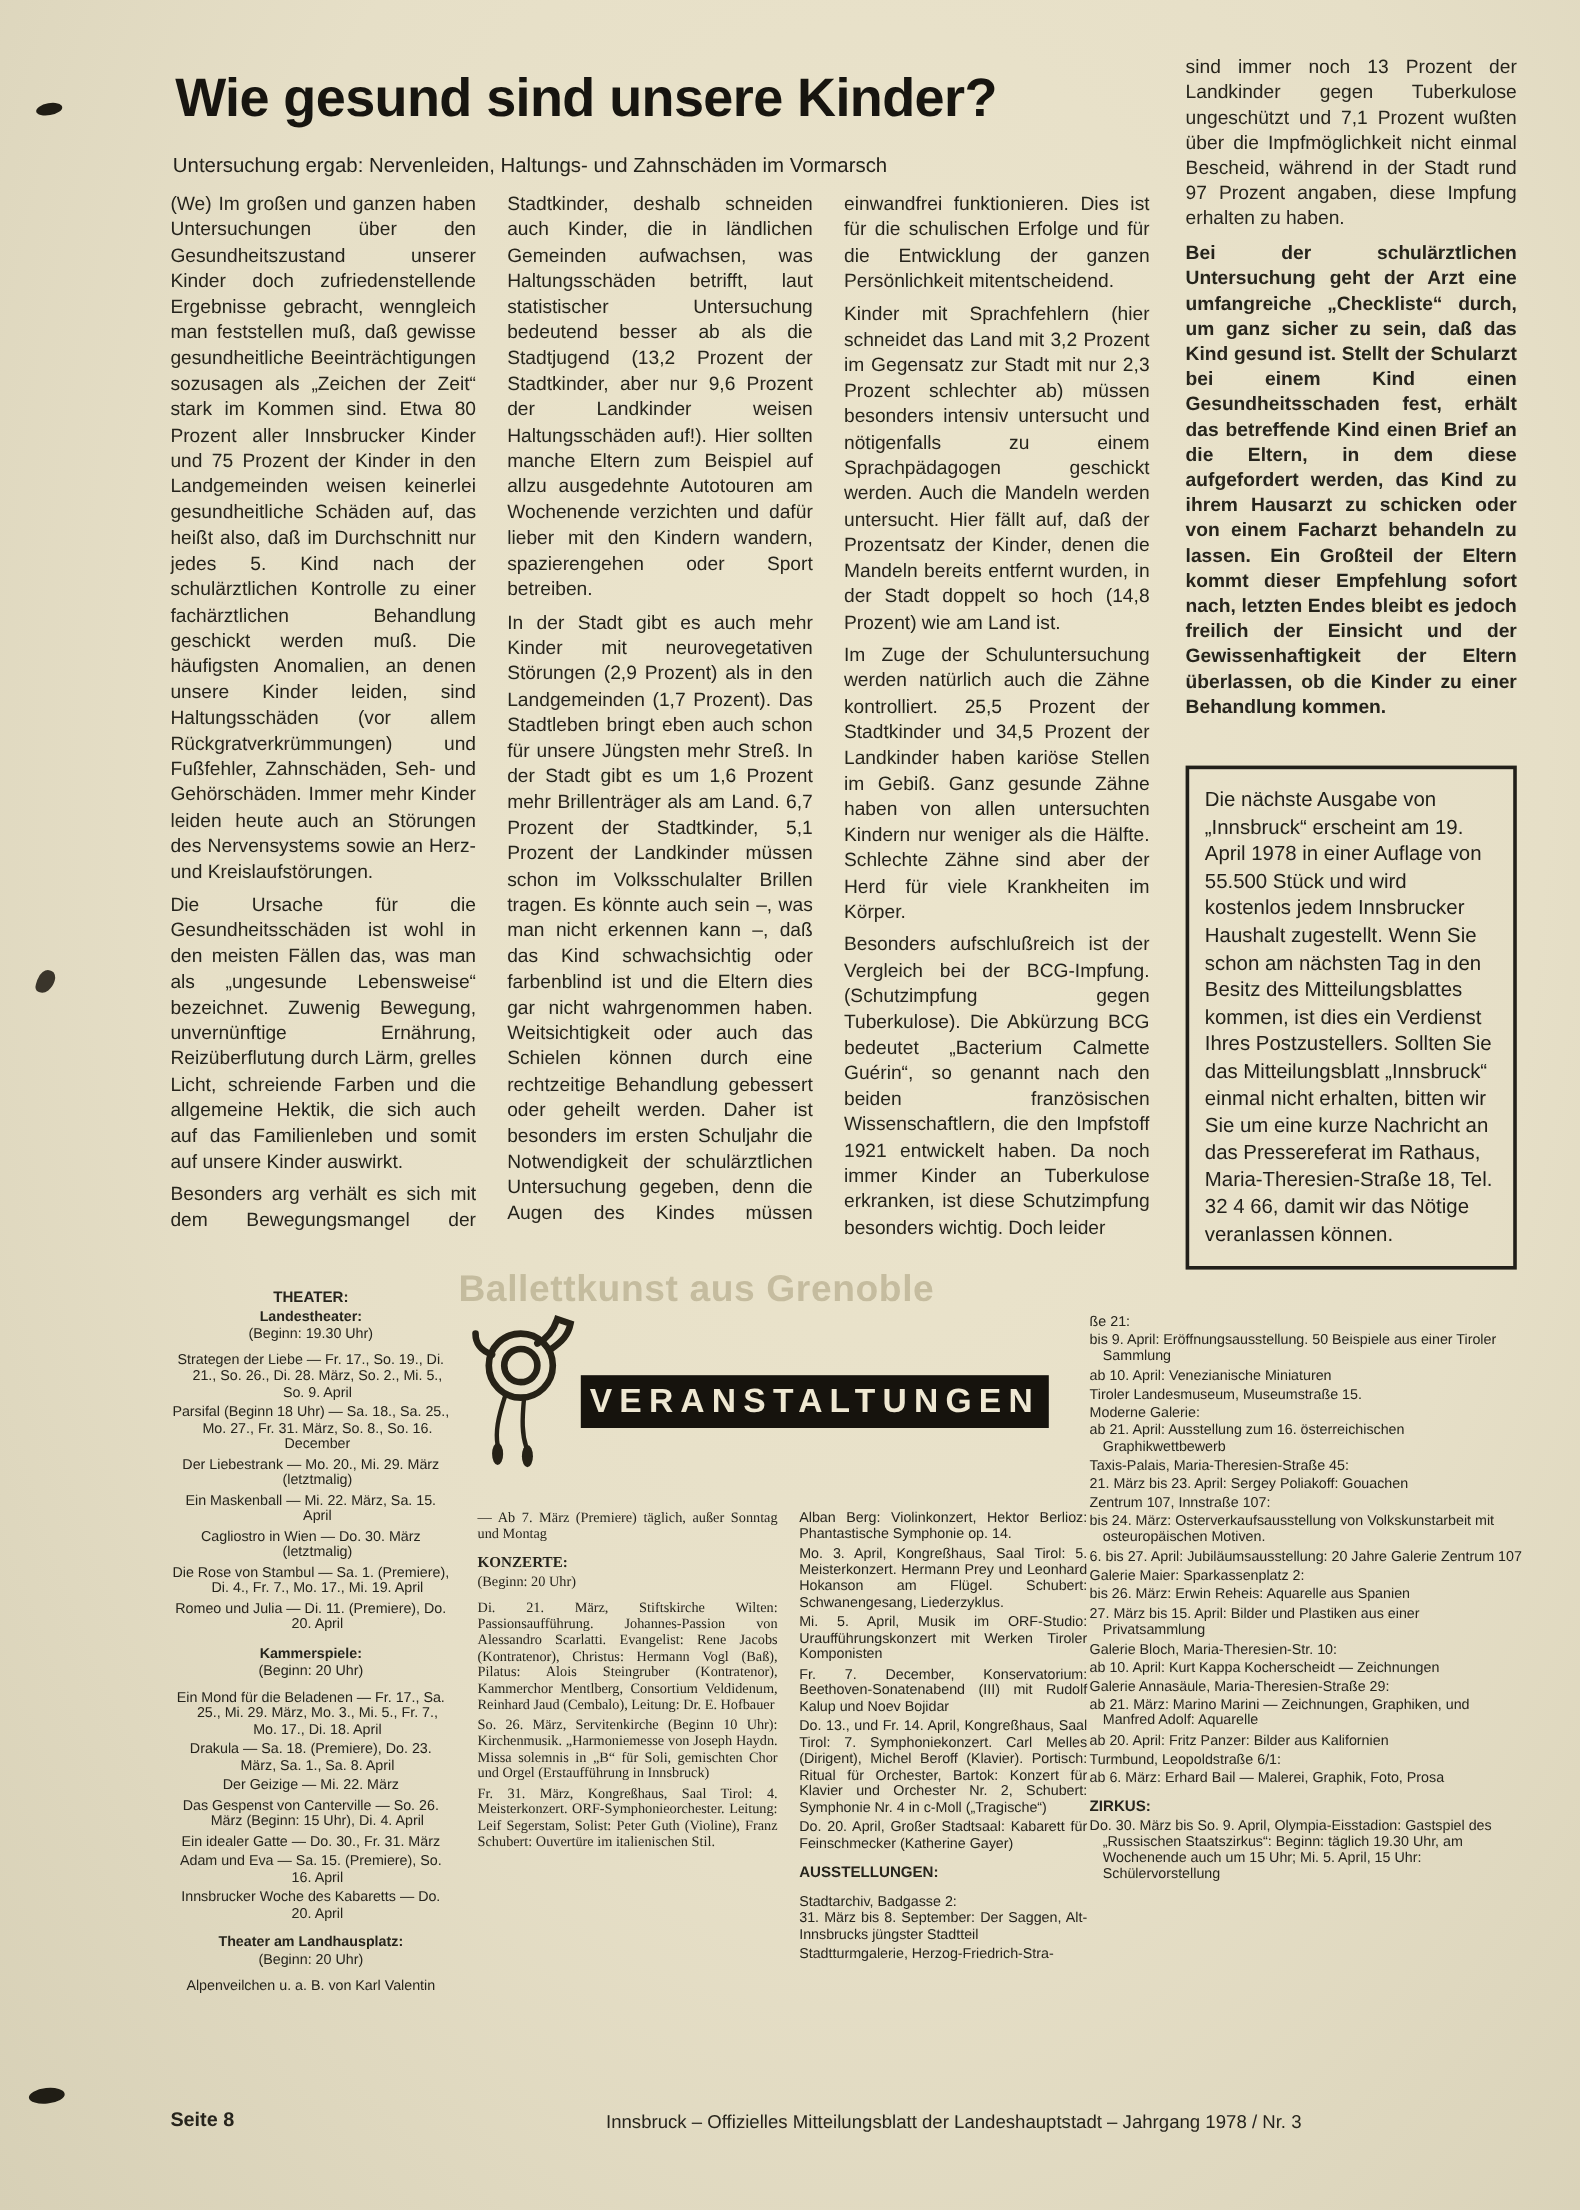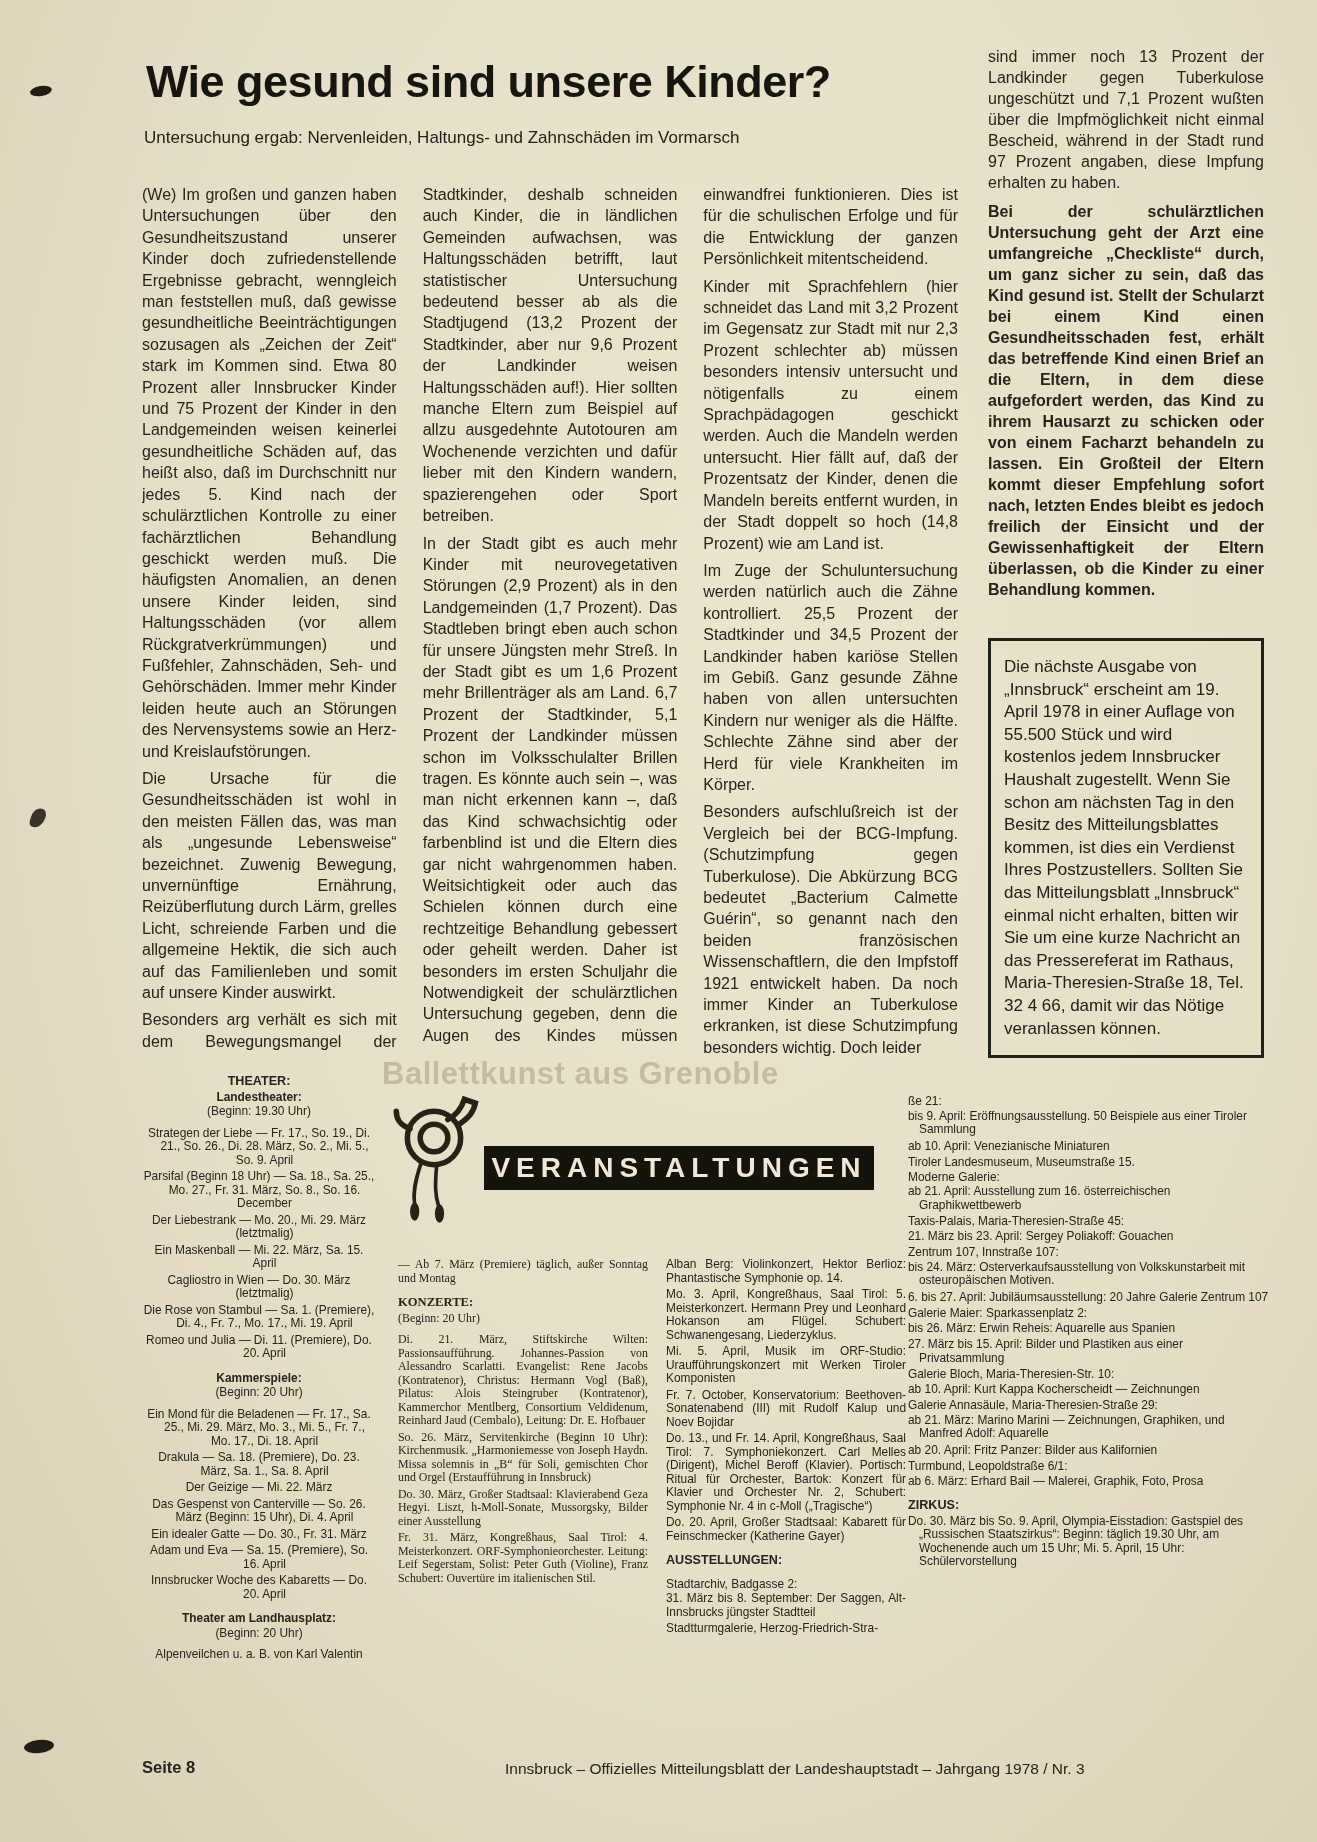--- a/index.html
+++ b/index.html
@@ -17,21 +17,21 @@
   .s2 { left: 31px; top: 808px; width: 14px; height: 20px; background:#3a352b; border-radius: 60% 40% 70% 30%; transform: rotate(18deg); }
   .s3 { left: 24px; top: 1740px; width: 30px; height: 13px; transform: rotate(-6deg); }
 
   .headline {
     position: absolute; left: 142px; top: 52px; width: 840px; margin: 4px;
     font-size: 45px; font-weight: 700; letter-spacing: -0.5px; color: #171510;
   }
   .subhead { position: absolute; left: 144px; top: 128px; width: 840px; font-size: 17px; color: #23221b; }
 
   .art-cols {
-    position: absolute; left: 142px; top: 184px; width: 816px; height: 892px;
+    position: absolute; left: 142px; top: 160px; width: 816px; height: 892px;
     column-count: 3; column-gap: 26px;
     font-size: 16px; line-height: 21.4px; text-align: justify;
     hyphens: auto; -webkit-hyphens: auto; overflow: hidden;
   }
   .para { margin: 0 0 6px 0; }
   .para.bold { font-weight: 700; }
 
   .right-col {
     position: absolute; left: 988px; top: 46px; width: 276px;
     font-size: 16px; line-height: 21px; text-align: justify;
@@ -157,28 +157,27 @@
   </div>
 
   <div class="col flush col-konzerte" id="col-konzerte">
       <div class="li-e">— Ab 7. März (Premiere) täglich, außer Sonntag und Montag</div>
       <div class="gap"></div>
       <div class="li-h">KONZERTE:</div>
       <div class="li-n">(Beginn: 20 Uhr)</div>
       <div class="gap"></div>
       <div class="li-e">Di. 21. März, Stiftskirche Wilten: Passionsaufführung. Johannes-Passion von Alessandro Scarlatti. Evangelist: Rene Jacobs (Kontratenor), Christus: Hermann Vogl (Baß), Pilatus: Alois Steingruber (Kontratenor), Kammerchor Mentlberg, Consortium Veldidenum, Reinhard Jaud (Cembalo), Leitung: Dr. E. Hofbauer</div>
       <div class="li-e">So. 26. März, Servitenkirche (Beginn 10 Uhr): Kirchenmusik. „Harmoniemesse von Joseph Haydn. Missa solemnis in „B“ für Soli, gemischten Chor und Orgel (Erstaufführung in Innsbruck)</div>
-      <div class="li-e">Do. 30. März, Großer Stadtsaal: Klavierabend Geza Hegyi. Liszt, h-Moll-Sonate, Mussorgsky, Bilder einer Ausstellung</div>
       <div class="li-e">Fr. 31. März, Kongreßhaus, Saal Tirol: 4. Meisterkonzert. ORF-Symphonieorchester. Leitung: Leif Segerstam, Solist: Peter Guth (Violine), Franz Schubert: Ouvertüre im italienischen Stil.</div>
     </div>
   <div class="col flush col-ausst" id="col-ausst">
       <div class="li-e">Alban Berg: Violinkonzert, Hektor Berlioz: Phantastische Symphonie op. 14.</div>
       <div class="li-e">Mo. 3. April, Kongreßhaus, Saal Tirol: 5. Meisterkonzert. Hermann Prey und Leonhard Hokanson am Flügel. Schubert: Schwanengesang, Liederzyklus.</div>
       <div class="li-e">Mi. 5. April, Musik im ORF-Studio: Uraufführungskonzert mit Werken Tiroler Komponisten</div>
-      <div class="li-e">Fr. 7. October, Konservatorium: Beethoven-Sonatenabend (III) mit Rudolf Kalup und Noev Bojidar</div>
+      <div class="li-e">Fr. 7. December, Konservatorium: Beethoven-Sonatenabend (III) mit Rudolf Kalup und Noev Bojidar</div>
       <div class="li-e">Do. 13., und Fr. 14. April, Kongreßhaus, Saal Tirol: 7. Symphoniekonzert. Carl Melles (Dirigent), Michel Beroff (Klavier). Portisch: Ritual für Orchester, Bartok: Konzert für Klavier und Orchester Nr. 2, Schubert: Symphonie Nr. 4 in c-Moll („Tragische“)</div>
       <div class="li-e">Do. 20. April, Großer Stadtsaal: Kabarett für Feinschmecker (Katherine Gayer)</div>
       <div class="gap"></div>
       <div class="li-h">AUSSTELLUNGEN:</div>
       <div class="gap"></div>
       <div class="li-n">Stadtarchiv, Badgasse 2:</div>
       <div class="li-e">31. März bis 8. September: Der Saggen, Alt-Innsbrucks jüngster Stadtteil</div>
       <div class="li-n">Stadtturmgalerie, Herzog-Friedrich-Stra-</div>
     </div>
   <div class="col col-right" id="col-right">

